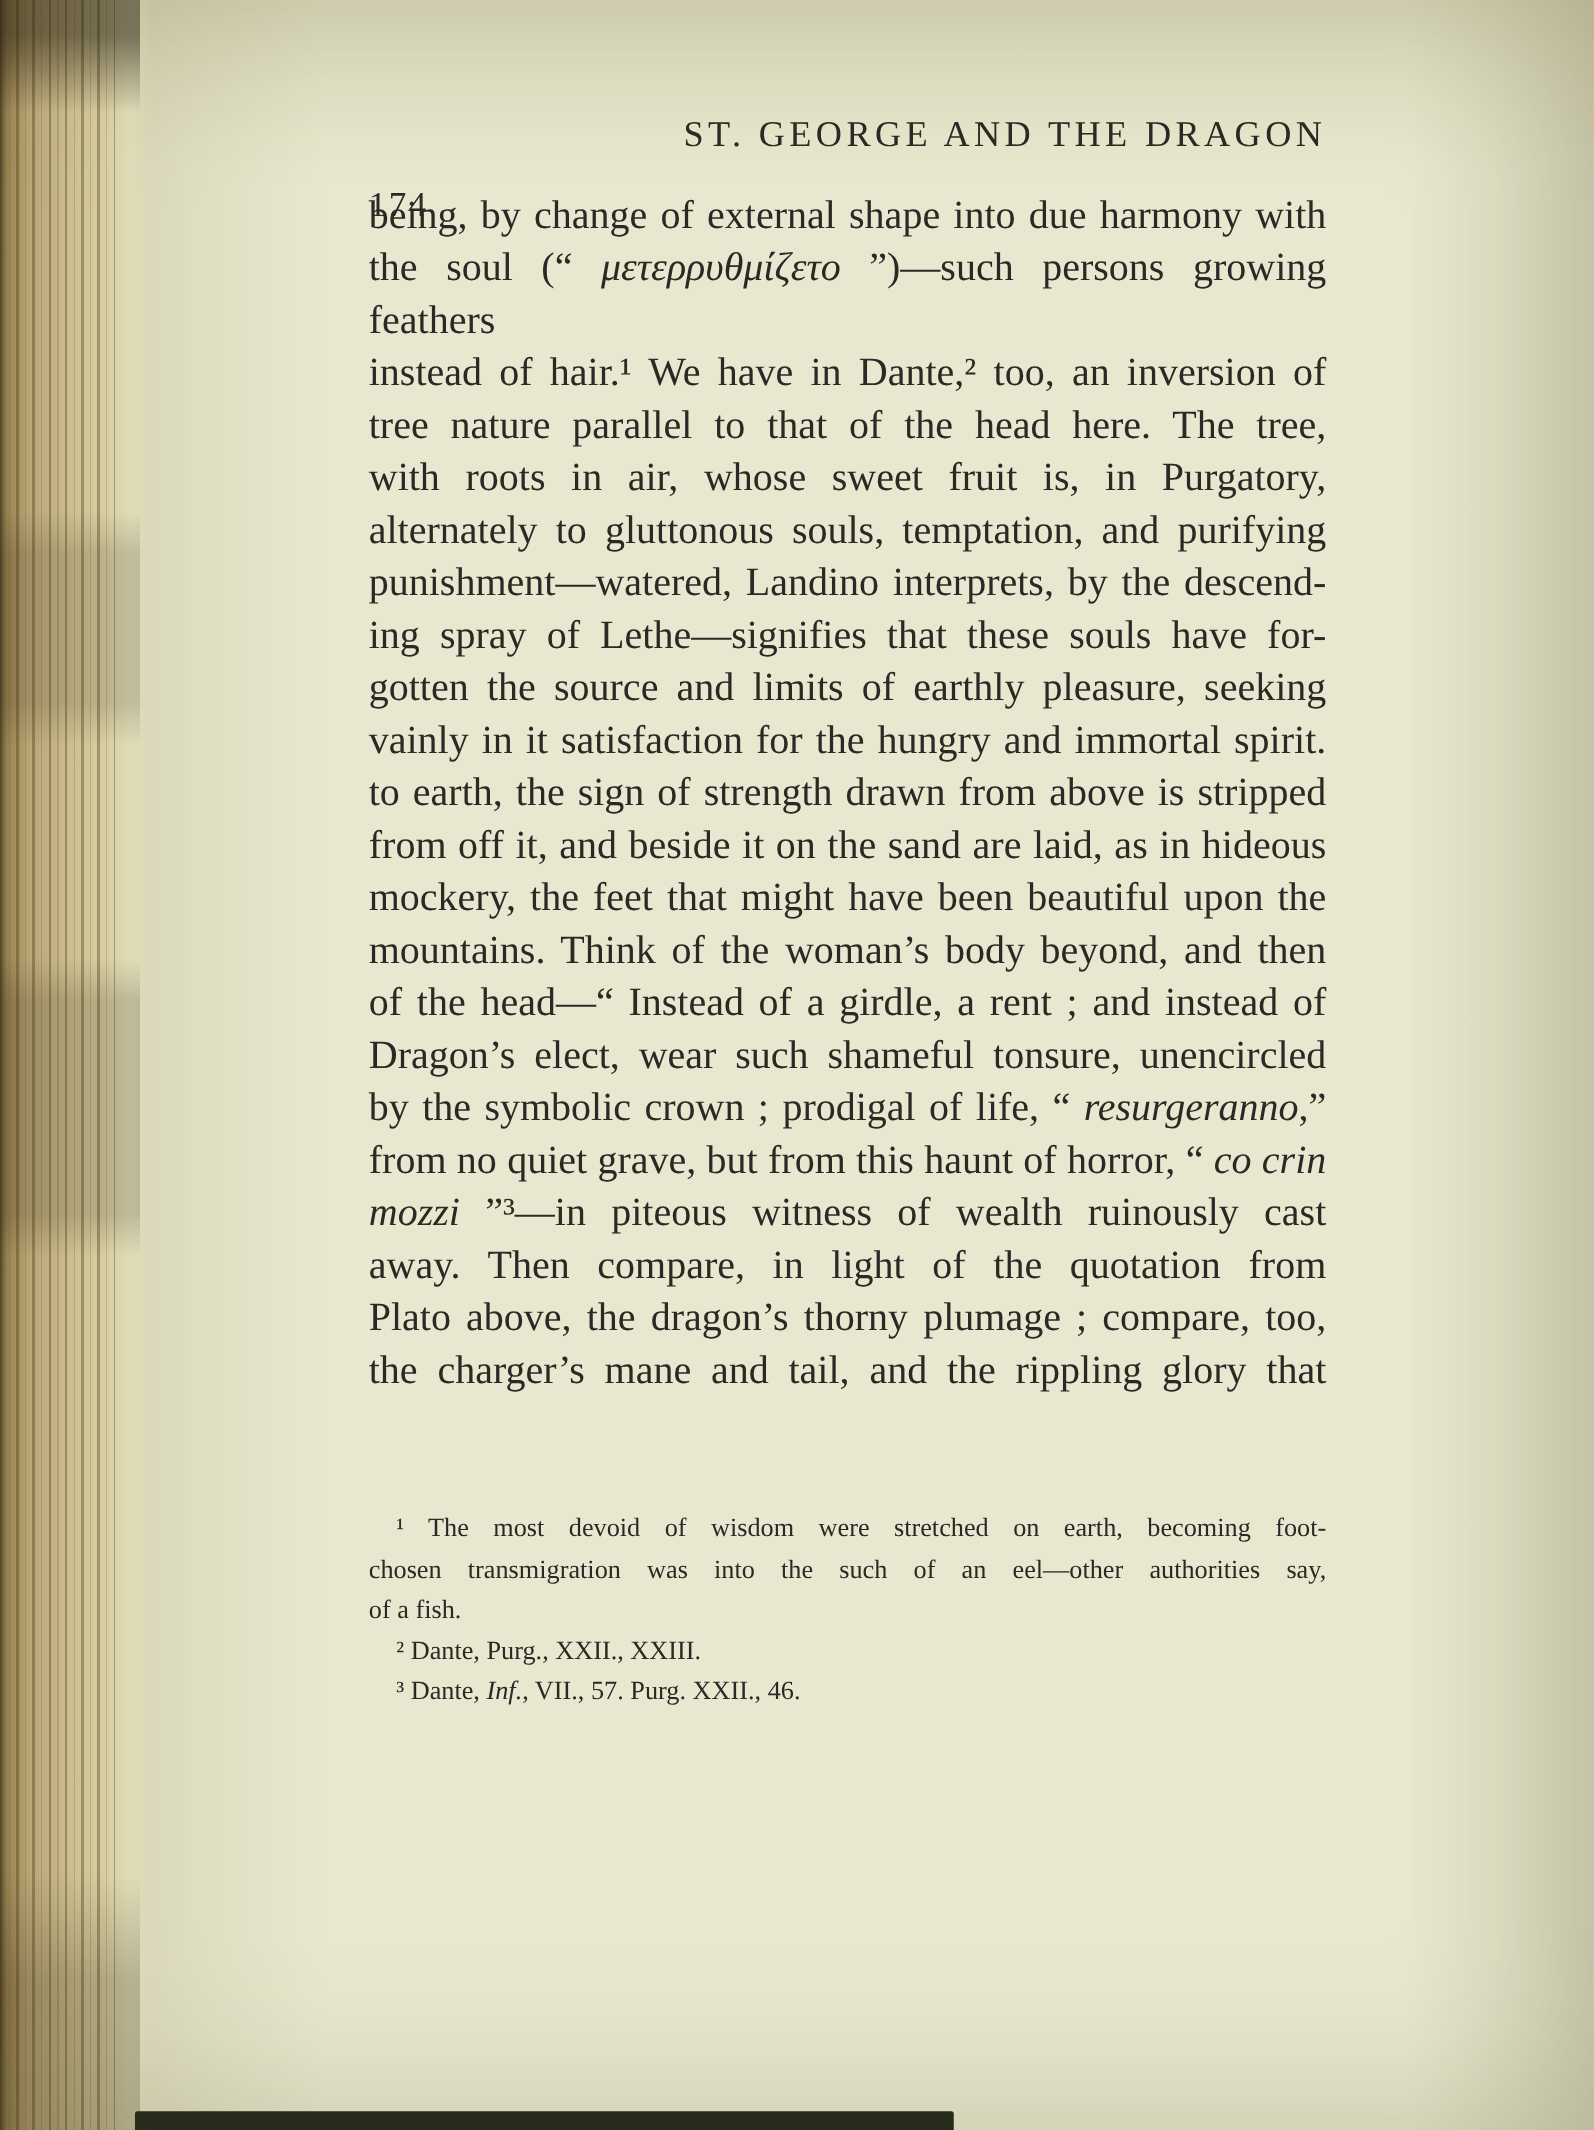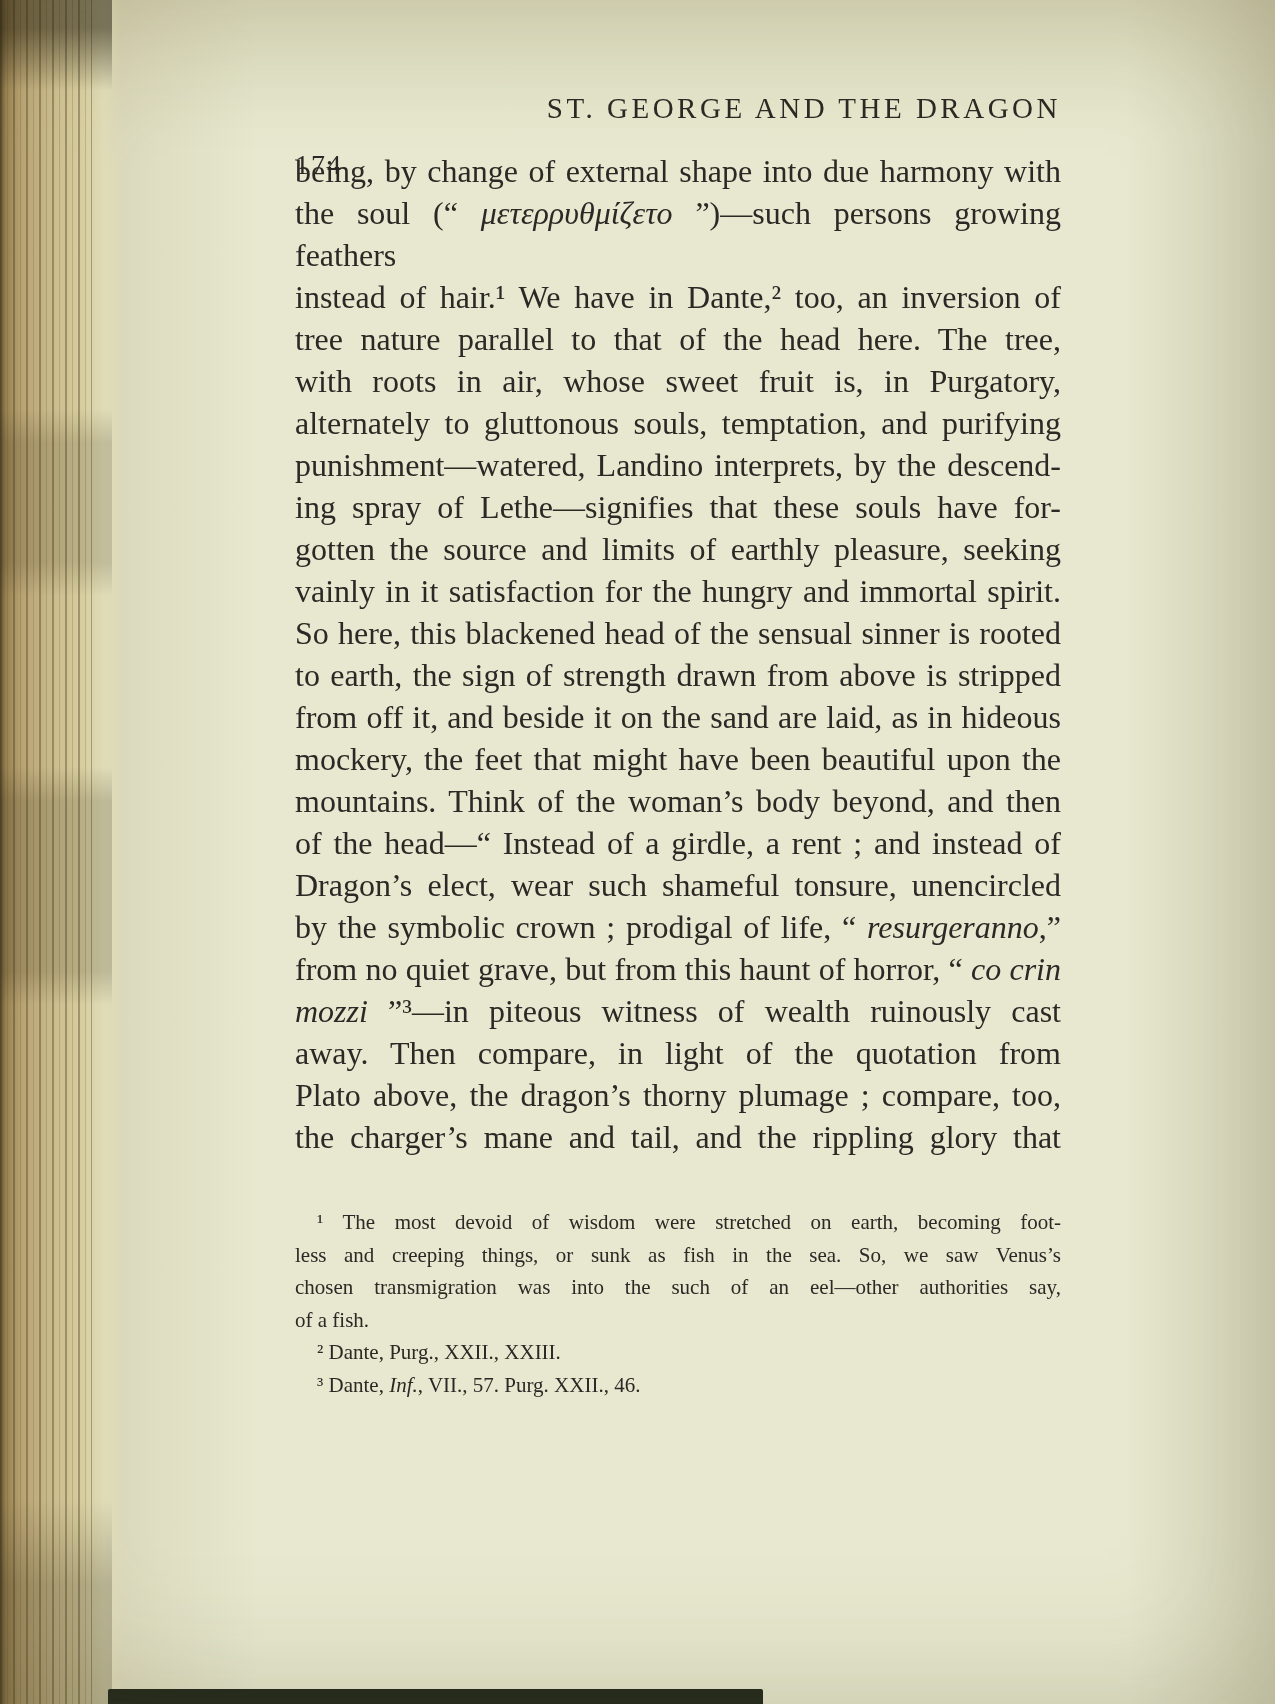--- a/index.html
+++ b/index.html
@@ -95,38 +95,36 @@
         <div class="line"><span>being, by change of external shape into due harmony with</span></div>
         <div class="line"><span>the soul (“ </span><span class="it">μετερρυθμίζετο</span><span> ”)—such persons growing feathers</span></div>
         <div class="line"><span>instead of hair.¹  We have in Dante,² too, an inversion of</span></div>
         <div class="line"><span>tree nature parallel to that of the head here.  The tree,</span></div>
         <div class="line"><span>with roots in air, whose sweet fruit is, in Purgatory,</span></div>
         <div class="line"><span>alternately to gluttonous souls, temptation, and purifying</span></div>
         <div class="line"><span>punishment—watered, Landino interprets, by the descend-</span></div>
         <div class="line"><span>ing spray of Lethe—signifies that these souls have for-</span></div>
         <div class="line"><span>gotten the source and limits of earthly pleasure, seeking</span></div>
         <div class="line"><span>vainly in it satisfaction for the hungry and immortal spirit.</span></div>
-        <div class="line"><span>So here, this blackened head of the sensual sinner is rooted</span></div>
         <div class="line"><span>to earth, the sign of strength drawn from above is stripped</span></div>
         <div class="line"><span>from off it, and beside it on the sand are laid, as in hideous</span></div>
         <div class="line"><span>mockery, the feet that might have been beautiful upon the</span></div>
         <div class="line"><span>mountains.  Think of the woman’s body beyond, and then</span></div>
         <div class="line"><span>of the head—“ Instead of a girdle, a rent ; and instead of</span></div>
         <div class="line"><span>Dragon’s elect, wear such shameful tonsure, unencircled</span></div>
         <div class="line"><span>by the symbolic crown ; prodigal of life, “ </span><span class="it">resurgeranno</span><span>,”</span></div>
         <div class="line"><span>from no quiet grave, but from this haunt of horror, “ </span><span class="it">co crin</span></div>
         <div class="line"><span class="it">mozzi</span><span> ”³—in piteous witness of wealth ruinously cast</span></div>
         <div class="line"><span>away.  Then compare, in light of the quotation from</span></div>
         <div class="line"><span>Plato above, the dragon’s thorny plumage ; compare, too,</span></div>
         <div class="line"><span>the charger’s mane and tail, and the rippling glory that</span></div>
       </div>
 
     <div class="fn-block" id="footnote-lines">
         <div class="fn-line ind"><span>¹ The most devoid of wisdom were stretched on earth, becoming foot-</span></div>
-        <div class="fn-line"><span>less and creeping things, or sunk as fish in the sea.  So, we saw Venus’s</span></div>
         <div class="fn-line"><span>chosen transmigration was into the such of an eel—other authorities say,</span></div>
         <div class="fn-line nj"><span>of a fish.</span></div>
         <div class="fn-line nj ind"><span>² Dante, Purg., XXII., XXIII.</span></div>
         <div class="fn-line nj ind"><span>³ Dante, </span><span class="it">Inf.</span><span>, VII., 57.  Purg. XXII., 46.</span></div>
       </div>
   </div>
 
   <div class="bottom-strip"></div>
   <div class="vignette"></div>
 </div>

